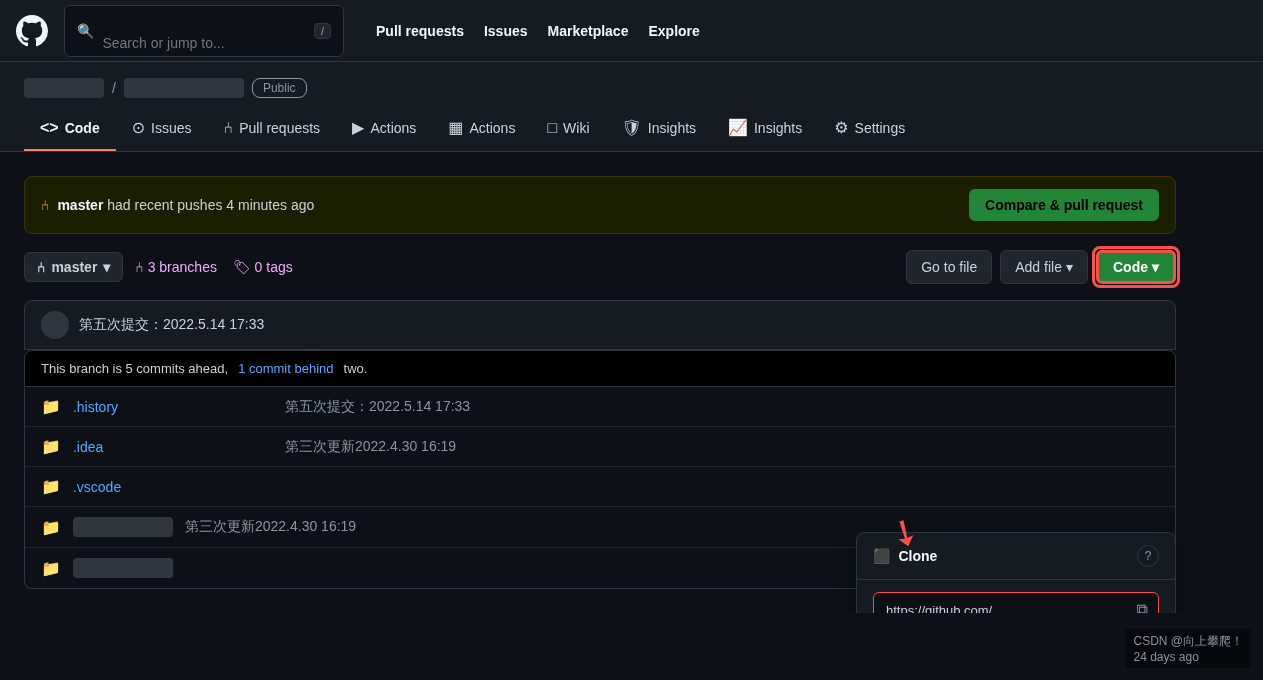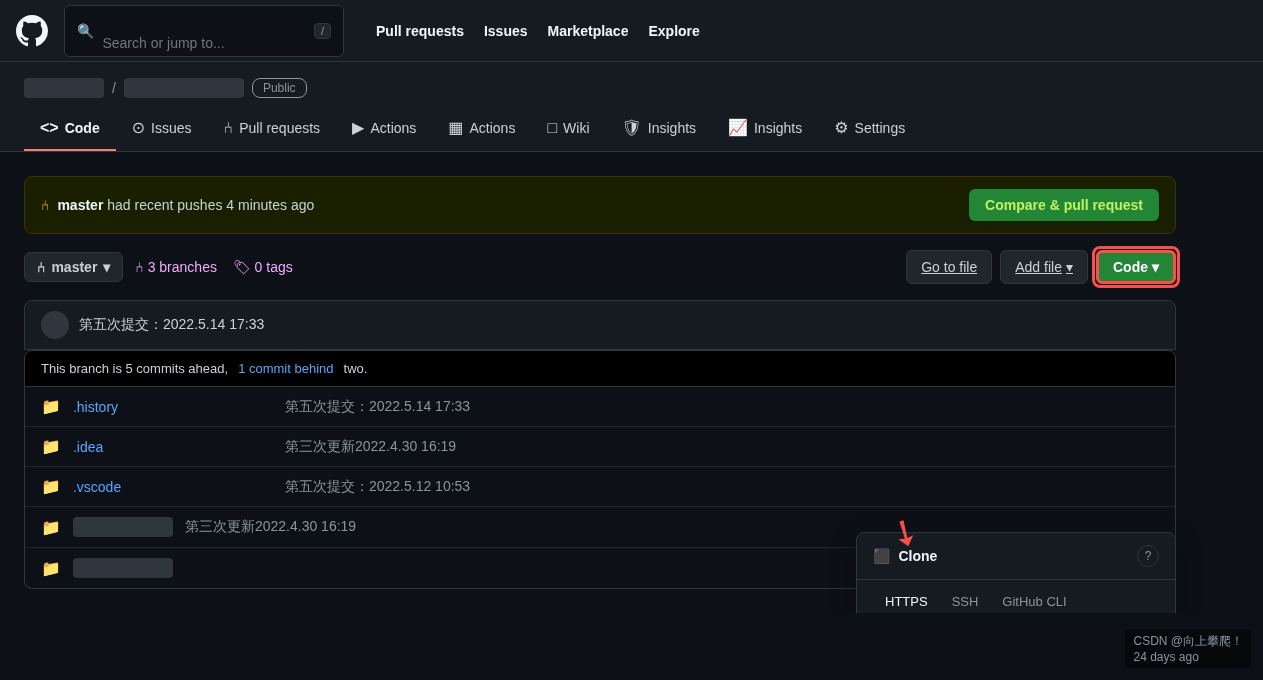--- a/index.html
+++ b/index.html
@@ -119,21 +119,21 @@
       justify-content: space-between;
       margin-bottom: 16px;
     }
     .push-notice-left {
       display: flex; align-items: center; gap: 8px; color: #c9d1d9;
     }
     .push-notice-left .branch-icon { color: #e6b400; }
     .push-notice-left strong { color: #f0f6fc; }
     .compare-btn {
       background: #238636;
-      color: #bef264;
+      color: #000000;
       border: none;
       border-radius: 6px;
       padding: 8px 16px;
       font-size: 14px;
       font-weight: 600;
       cursor: pointer;
     }
 
     
     .branch-row {
@@ -158,21 +158,21 @@
       display: flex; gap: 8px; margin-left: auto;
     }
     .goto-file-btn, .add-file-btn {
       background: #21262d;
       border: 1px solid #30363d;
       border-radius: 6px;
       padding: 6px 14px;
       color: #c9d1d9;
       font-size: 14px;
       cursor: pointer;
-      display: flex; align-items: center; gap: 4px; text-decoration: underline;
+      display: flex; align-items: center; gap: 4px;
     }
     .code-btn {
       background: #238636;
       border: none;
       border-radius: 6px;
       padding: 6px 14px;
       color: #fff;
       font-size: 14px;
       font-weight: 600;
       cursor: pointer;
@@ -463,21 +463,20 @@
 
       <div class="file-row">
         <span class="file-icon">📁</span>
         <a class="file-name">.idea</a>
         <span class="file-commit">第三次更新2022.4.30 16:19</span>
       </div>
 
       <div class="file-row">
         <span class="file-icon">📁</span>
         <a class="file-name">.vscode</a>
-        <span class="file-commit">第五次提交：2022.5.12 10:53</span>
       </div>
 
       <div class="file-row">
         <span class="file-icon">📁</span>
         <span class="blurred-block" style="width:100px;flex:0 0 100px"></span>
         <span class="file-commit">第三次更新2022.4.30 16:19</span>
       </div>
 
       <div class="file-row">
         <span class="file-icon">📁</span>
@@ -487,25 +486,20 @@
   </div>
 
   <div class="red-arrow">➘</div>
 
   <div class="code-panel">
     <div class="code-panel-header">
       <span>⬛</span>
       <span>Clone</span>
       <button class="help-btn">?</button>
     </div>
-    <div class="clone-tabs">
-      <div class="clone-tab active">HTTPS</div>
-      <div class="clone-tab">SSH</div>
-      <div class="clone-tab">GitHub CLI</div>
-    </div>
     <div class="clone-url-box">
       <input class="clone-url-input" value="https://github.com/" style="">
       <button class="copy-btn">⧉</button>
     </div>
     <div class="clone-hint">Use Git or checkout with SVN using the web URL.</div>
 
   </div>
 
 </div>
 

